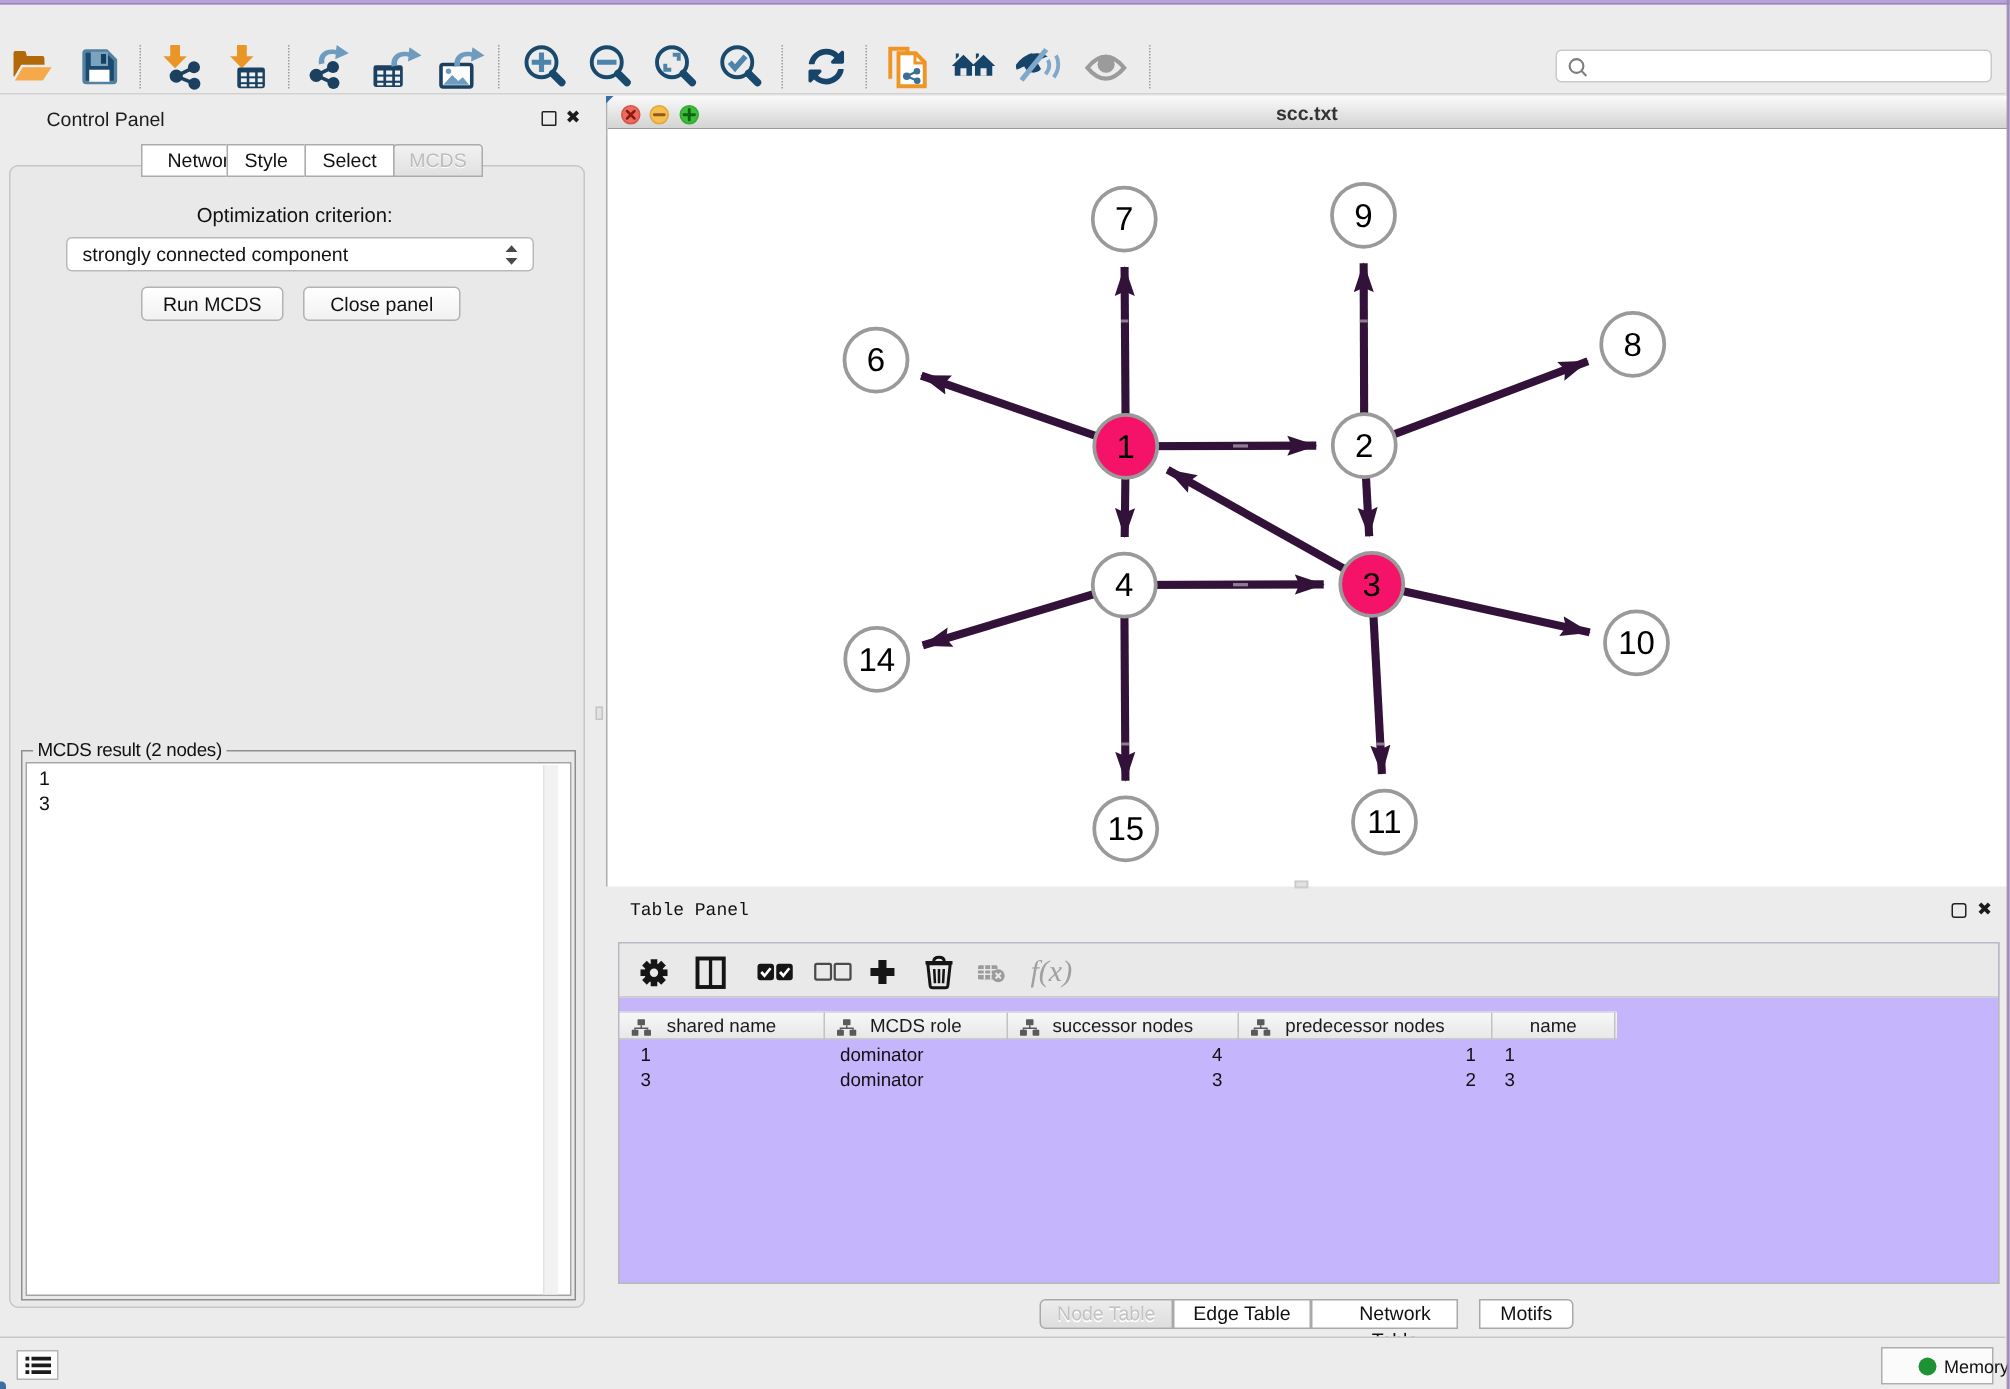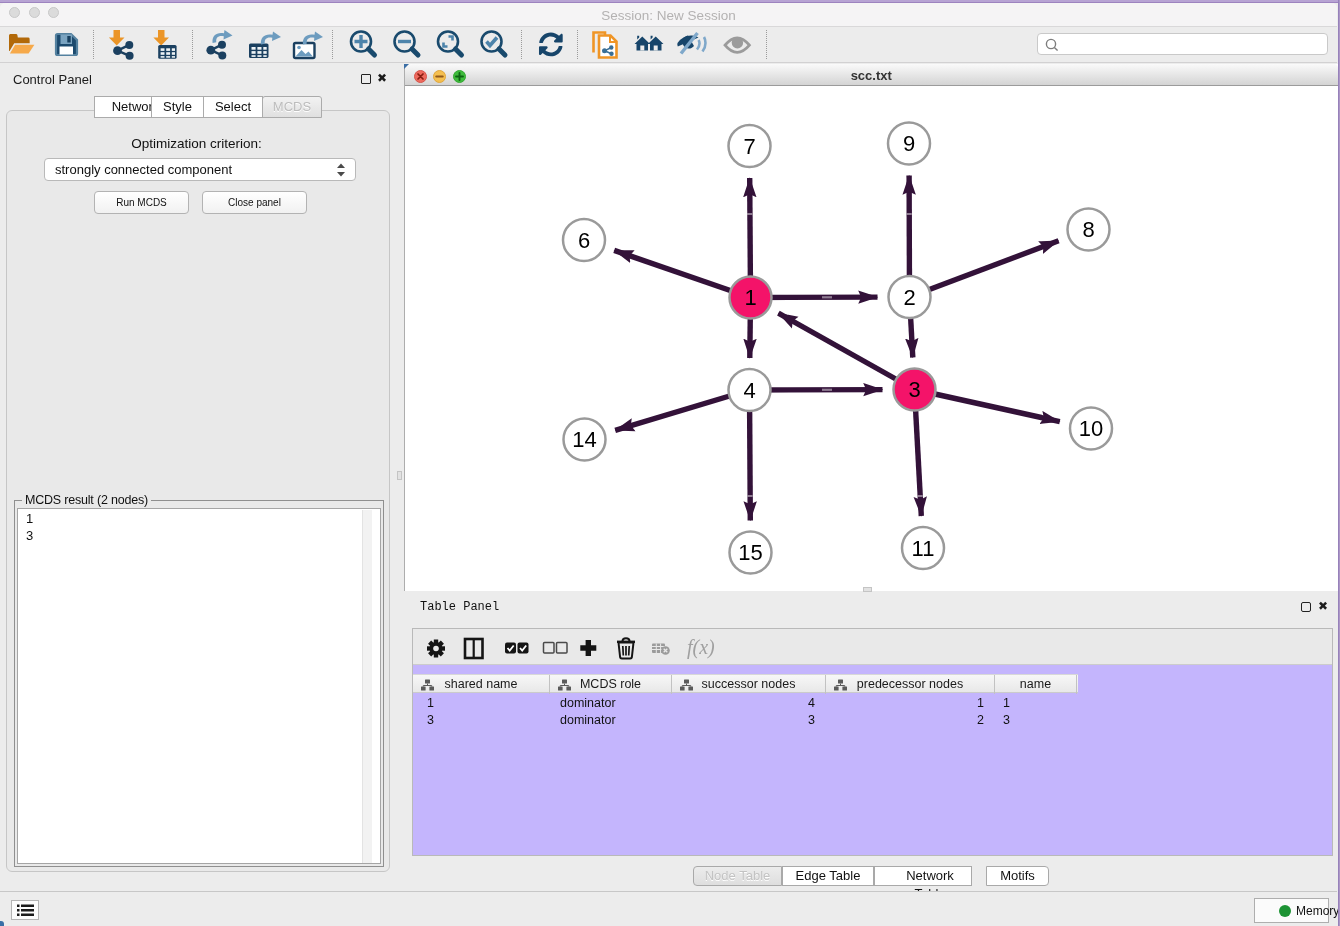--- a/index.html
+++ b/index.html
@@ -10,29 +10,29 @@
 #purpletop { left:0; top:0; width:1340px; height:3px; background:#b7a3d3; border-bottom:1px solid #9d83bf; }
 #purpleright { right:0; top:0; width:2.5px; height:926px; background:#ab97c6; border-left:0.5px solid #9781ba; }
 #titlebar { left:0; top:3px; width:1337px; height:24px; background:#f5f4f5; border-bottom:1px solid #d9d8d9; border-radius:5px 5px 0 0; }
 .tl { position:absolute; top:4px; width:11px; height:11px; border-radius:50%; background:#dbdbdb; border:1px solid #c8c8c8; }
 #apptitle { position:absolute; top:5px; left:0; width:100%; text-align:center; font-size:13.5px; color:#b4b2b2; }
 #toolbar { left:0; top:27px; width:1337px; height:36px; background:#ececec; border-bottom:1px solid #d2d1d2; }
 .sep { position:absolute; top:3px; height:29px; width:0; border-left:1px dotted #9a9a9a; }
 #searchbox { position:absolute; left:1037px; top:6px; width:291px; height:22px; background:#fff; border:1px solid #c9c9c9; border-radius:4px; }
 
 #cpanel { left:0; top:64px; width:393px; height:827px; }
-#cp-title { position:absolute; left:13px; top:8px; font-size:13px; color:#1b1b1b; }
+#cp-title { position:absolute; left:31px; top:8px; font-size:13px; color:#1b1b1b; }
 #cp-float { position:absolute; left:361px; top:10px; width:10px; height:10px; border:1.4px solid #222; border-radius:1px; background:transparent; }
 .xicon { position:absolute; font-size:12px; font-weight:400; color:#1b1b1b; }
 #cp-inner { position:absolute; left:6px; top:46px; width:384px; height:762px; background:#e9e9e9; border:1px solid #c6c6c6; border-radius:6px; }
 .tabbtn { position:absolute; top:32px; height:22px; background:#fff; border:1px solid #ababab; font-size:13px; text-align:center; line-height:20px; }
 #tab-mcds { background:linear-gradient(#f2f2f2,#e0e0e0); color:#bcbcbc; text-shadow:0 1px 0 #fff; border-radius:3px 3px 0 0; }
 #optlabel { position:absolute; left:0; top:72px; width:393px; text-align:center; font-size:13.5px; }
 #selbox { position:absolute; left:44px; top:94px; width:312px; height:23px; background:#fff; border:1px solid #b9b9b9; border-radius:4px; font-size:13px; line-height:21px; padding-left:10px; }
-.btn { position:absolute; top:127px; height:23px; background:linear-gradient(#ffffff,#f1f1f1); border:1px solid #b3b3b3; border-radius:4px; font-size:10px; text-align:center; line-height:21px; }
+.btn { position:absolute; top:127px; height:23px; background:linear-gradient(#ffffff,#f1f1f1); border:1px solid #b3b3b3; border-radius:4px; font-size:13px; text-align:center; line-height:21px; }
 #groupbox { position:absolute; left:14px; top:436px; width:370px; height:367px; border:1px solid #8f8f8f; }
 #grouplabel { position:absolute; left:7px; top:-8px; background:#e9e9e9; padding:0 3px; font-size:12.5px; letter-spacing:-0.2px; }
 #resultarea { position:absolute; left:2px; top:7px; width:364px; height:356px; background:#fff; border:1px solid #a5a5a5; font-size:13px; line-height:16.5px; padding:2px 0 0 8px; }
 #vscroll { position:absolute; right:8px; top:1px; width:10px; height:353px; background:#f2f2f2; border-left:1px solid #e3e3e3; }
 
 #netwin { left:404px; top:64px; width:933.5px; height:527px; background:#fff; border-left:1px solid #adadad; }
 #nettitle { position:absolute; left:0; top:0; width:100%; height:22px; background:linear-gradient(#fafafa,#d4d4d4); border-bottom:1px solid #9b9b9b; border-radius:4px 4px 0 0; }
 .mac { position:absolute; top:6px; width:13px; height:13px; border-radius:50%; text-align:center; }
 #netname { position:absolute; top:4px; left:0; width:100%; text-align:center; font-size:13px; font-weight:bold; color:#333; }
 
@@ -129,26 +129,20 @@
     <div class="mac" style="left:48px; background:#3fbb3c; border:1px solid #34a833;">
           <svg width="11" height="11" viewBox="0 0 11 11" style="position:absolute;left:0;top:0">
             <path d="M5.5 2 v7 M2 5.5 h7" stroke="#0d6412" stroke-width="1.9" stroke-linecap="round"></path>
           </svg>
         </div>
     <div id="netname">scc.txt</div>
   </div>
 </div>
 
 <div class="abs" id="purpletop"></div>
-<div class="abs" id="titlebar">
-  <div class="tl" style="left:9px"></div>
-  <div class="tl" style="left:29px"></div>
-  <div class="tl" style="left:48px"></div>
-  <div id="apptitle">Session: New Session</div>
-</div>
 <div class="abs" id="toolbar">
   <div class="sep" style="left:93px"></div>
   <div class="sep" style="left:192px"></div>
   <div class="sep" style="left:332px"></div>
   <div class="sep" style="left:521px"></div>
   <div class="sep" style="left:577px"></div>
   <div class="sep" style="left:766px"></div>
   <div id="searchbox">
     <svg width="16" height="16" style="position:absolute;left:6px;top:3px" viewBox="0 0 16 16">
           <circle cx="7" cy="7" r="4.6" fill="none" stroke="#7d7d7d" stroke-width="1.4"></circle>

